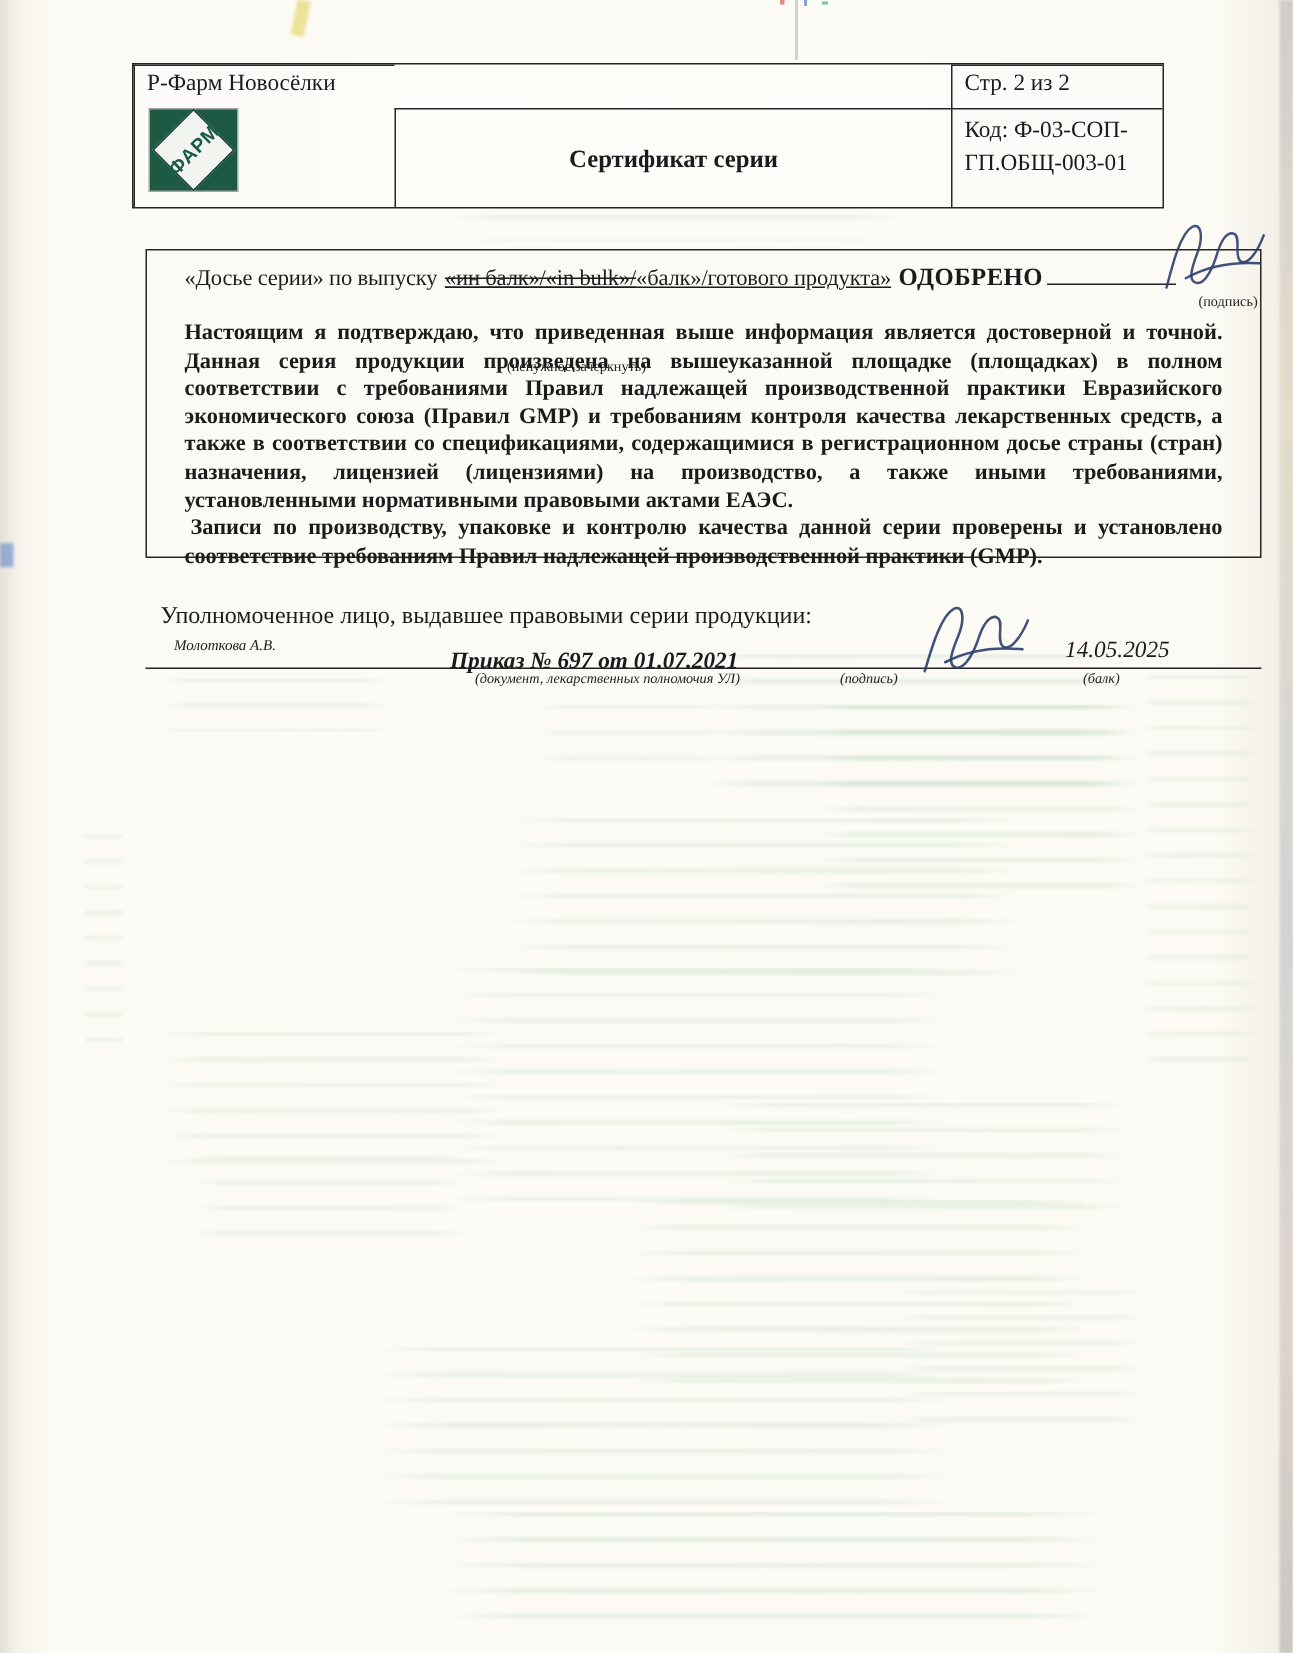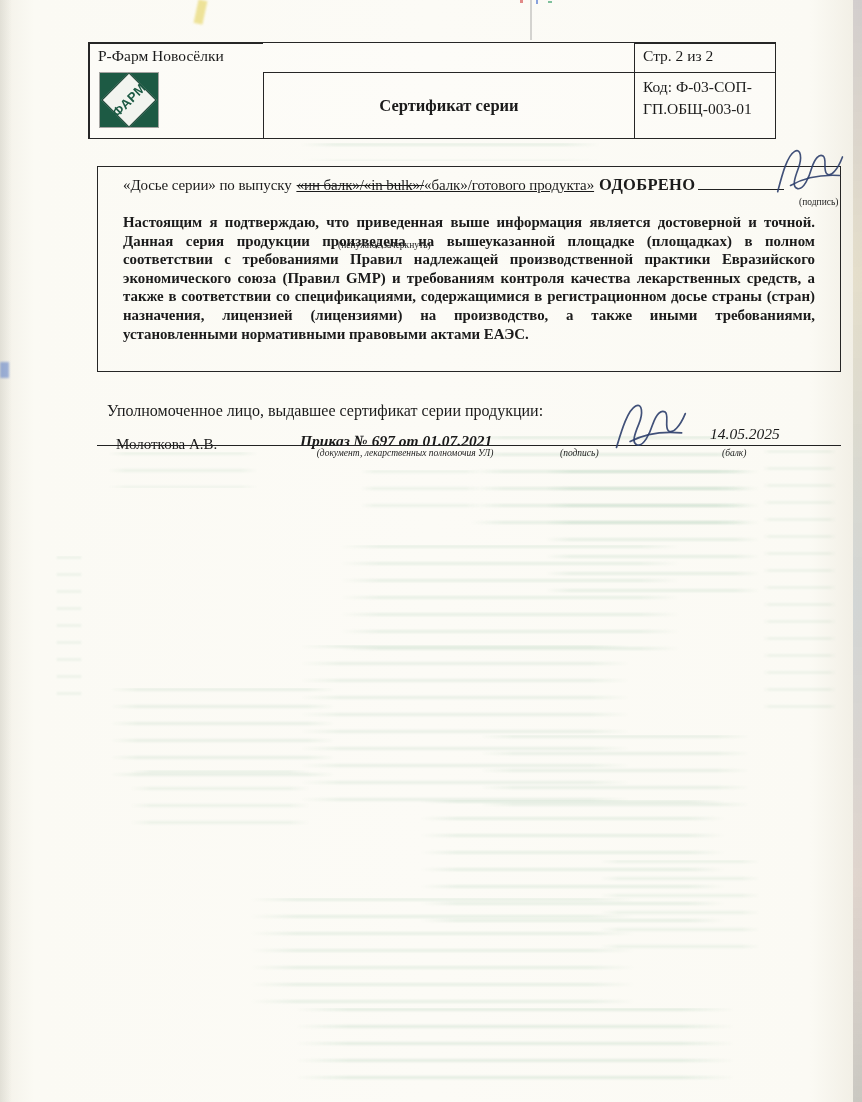--- a/index.html
+++ b/index.html
@@ -62,21 +62,21 @@
   
   .sig{z-index:3;}
   .sig svg{width:100%;height:100%;}
   .sig path{fill:none;stroke-width:1.7;stroke-linecap:round;opacity:.9;}
   .sig1{position:absolute;left:770px;top:146px;width:80px;height:46px;transform:rotate(-6deg);}
   .sig2{position:absolute;left:607px;top:401px;width:88px;height:48px;transform:rotate(-4deg);}
 
   
   .signoff{position:absolute;left:0;top:402px;width:862px;height:70px;z-index:2;font-size:16px;}
   .so-head{position:absolute;left:107px;top:0;}
-  .so-name{position:absolute;left:116px;top:23px;font-size:15px;margin-top:11px;}
+  .so-name{position:absolute;left:116px;top:23px;font-style:italic;font-size:10px;}
   .so-order{position:absolute;left:300px;top:30px;font-style:italic;font-weight:bold;font-size:15.5px;}
   .so-date{position:absolute;left:710px;top:23px;font-style:italic;font-size:15.5px;}
   .so-rule{position:absolute;left:97px;top:43px;width:744px;border-bottom:1.4px solid #222;}
   .so-cap{position:absolute;top:46px;font-size:9.5px;font-style:italic;color:#222;}
   .so-cap-doc{left:290px;width:230px;text-align:center;}
   .so-cap-sign{left:560px;}
   .so-cap-date{left:722px;}
 </style>
 </head>
 <body>
@@ -124,31 +124,32 @@
 
   <div class="abox">
     <div class="aline">
       <span class="pref">«Досье серии» по выпуску</span><span class="opts"><span class="struck">«ин балк»/«in bulk»/</span><span class="kept">«балк»/готового продукта»</span></span><span class="appr">ОДОБРЕНО</span><span class="blank"></span>
     </div>
     <div class="acaps">
       <span class="cap-strike">(ненужное зачеркнуть)</span>
       <span class="cap-sign">(подпись)</span>
     </div>
     <p class="para">Настоящим я подтверждаю, что приведенная выше информация является достоверной и точной. Данная серия продукции произведена на вышеуказанной площадке (площадках) в полном соответствии с требованиями Правил надлежащей производственной практики Евразийского экономического союза (Правил GMP) и требованиям контроля качества лекарственных средств, а также в соответствии со спецификациями, содержащимися в регистрационном досье страны (стран) назначения, лицензией (лицензиями) на производство, а также иными требованиями, установленными нормативными правовыми актами ЕАЭС.</p>
+    <p class="para para2">Записи по производству, упаковке и контролю качества данной серии проверены и установлено соответствие требованиям Правил надлежащей производственной практики (GMP).</p>
   </div>
 
   <div class="sig sig1">
     <svg viewBox="0 0 80 48">
       <path d="M4 44 C 9 31, 17 8, 26 4 C 33 1, 33 12, 28 22 C 23 32, 19 41, 25 43 C 31 45, 38 33, 42 23 C 46 14, 51 9, 55 12 C 59 15, 53 27, 57 31 C 61 35, 69 27, 75 15" stroke="#2c3e6b"></path>
       <path d="M18 39 C 34 32, 52 31, 70 34" stroke="#2c3e6b"></path>
     </svg>
   </div>
 
   <div class="signoff">
-    <div class="so-head">Уполномоченное лицо, выдавшее сертификат серии продукции:</div>
+    <div class="so-head">Уполномоченное лицо, выдавшее правовыми серии продукции:</div>
     <div class="so-name">Молоткова А.В.</div>
     <div class="so-order">Приказ № 697 от 01.07.2021</div>
     <div class="so-date">14.05.2025</div>
     <div class="so-rule"></div>
     <div class="so-cap so-cap-doc">(документ, лекарственных полномочия УЛ)</div>
     <div class="so-cap so-cap-sign">(подпись)</div>
     <div class="so-cap so-cap-date">(балк)</div>
   </div>
 
   <div class="sig sig2">

